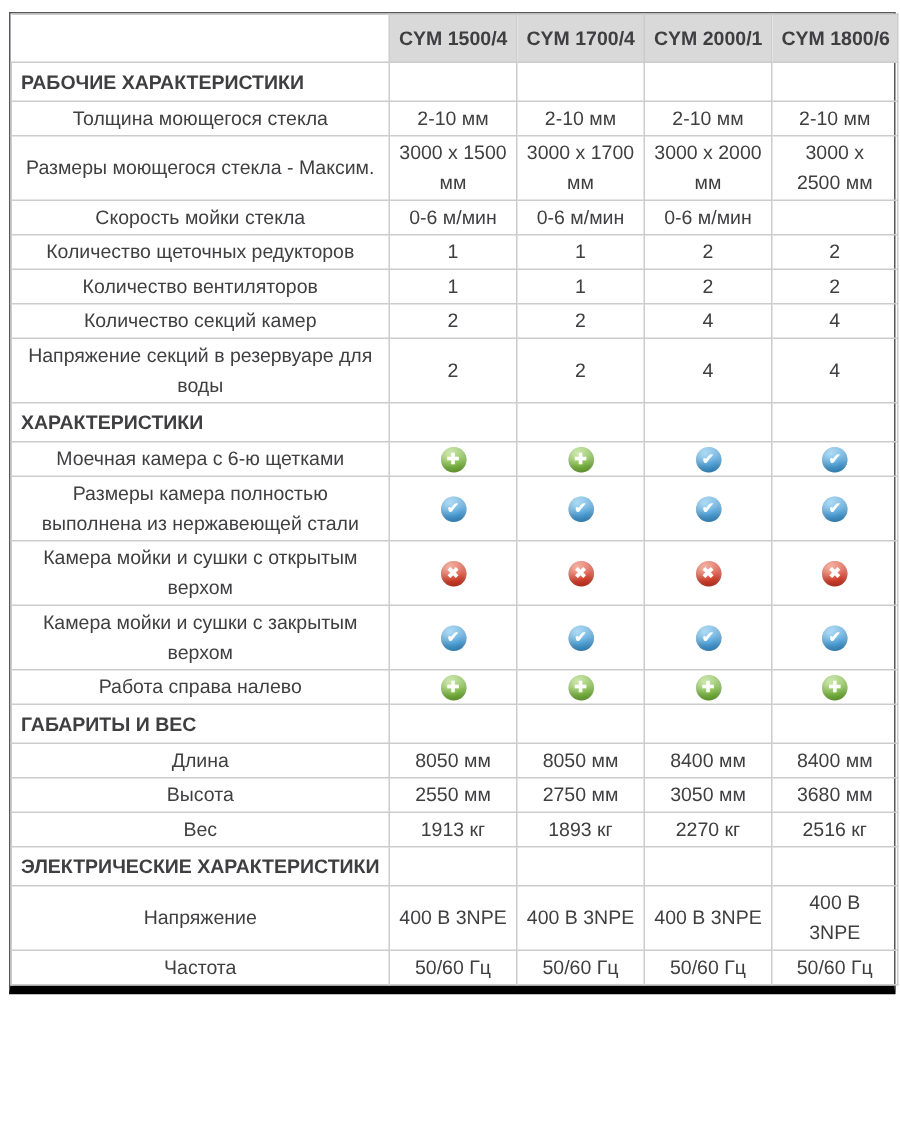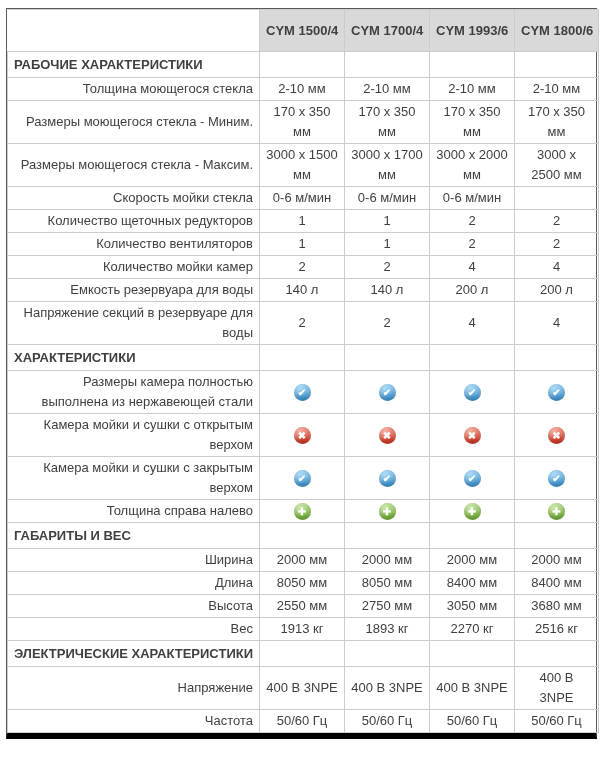--- a/index.html
+++ b/index.html
@@ -27,42 +27,42 @@
     line-height: 20px;
     vertical-align: middle;
     overflow: hidden;
   }
   
   thead th {
     background: #d9d9d9;
     color: #333336;
     font-weight: bold;
     text-align: center;
-    height: 42px;
+    height: 32px;
     border-left: 1px solid #ffffff;
     border-bottom: 1px solid #bbbbbb;
     padding: 2px 2px;
     white-space: nowrap;
   }
   thead th.corner {
     background: #ffffff;
     border-left: none;
   }
   
   td.section {
     font-weight: bold;
     color: #333336;
     text-align: left;
     height: 26px;
     letter-spacing: 0px;
     margin-top: 18px;
   }
   
   td.rowlabel {
-    text-align: right;
+    text-align: center;
     height: 23px;
   }
   
   td.val {
     text-align: center;
     height: 23px;
   }
   
   .sicon {
     display: inline-block;
@@ -90,45 +90,38 @@
       <col style="width:85px">
         <col style="width:85px">
         <col style="width:85px">
         <col style="width:84px">
     </colgroup>
     <thead>
       <tr>
         <th class="corner"></th>
         <th>CYM 1500/4</th>
         <th>CYM 1700/4</th>
-        <th>CYM 1993/6</th>
+        <th>CYM 2000/1</th>
         <th>CYM 1800/6</th>
       </tr>
     </thead>
     <tbody id="spec-body">
         <tr>
           <td class="section">РАБОЧИЕ ХАРАКТЕРИСТИКИ</td>
           <td></td>
           <td></td>
           <td></td>
           <td></td>
         </tr>
         <tr>
           <td class="rowlabel">Толщина моющегося стекла</td>
           <td class="val">2-10 мм</td>
           <td class="val">2-10 мм</td>
           <td class="val">2-10 мм</td>
           <td class="val">2-10 мм</td>
-        </tr>
-        <tr>
-          <td class="rowlabel">Размеры моющегося стекла - Миним.</td>
-          <td class="val">170 х 350 мм</td>
-          <td class="val">170 х 350 мм</td>
-          <td class="val">170 х 350 мм</td>
-          <td class="val">170 х 350 мм</td>
         </tr>
         <tr>
           <td class="rowlabel">Размеры моющегося стекла - Максим.</td>
           <td class="val">3000 х 1500 мм</td>
           <td class="val">3000 х 1700 мм</td>
           <td class="val">3000 х 2000 мм</td>
           <td class="val">3000 х 2500 мм</td>
         </tr>
         <tr>
           <td class="rowlabel">Скорость мойки стекла</td>
@@ -145,48 +138,48 @@
           <td class="val">2</td>
         </tr>
         <tr>
           <td class="rowlabel">Количество вентиляторов</td>
           <td class="val">1</td>
           <td class="val">1</td>
           <td class="val">2</td>
           <td class="val">2</td>
         </tr>
         <tr>
-          <td class="rowlabel">Количество мойки камер</td>
-          <td class="val">2</td>
-          <td class="val">2</td>
-          <td class="val">4</td>
-          <td class="val">4</td>
-        </tr>
-        <tr>
-          <td class="rowlabel">Емкость резервуара для воды</td>
-          <td class="val">140 л</td>
-          <td class="val">140 л</td>
-          <td class="val">200 л</td>
-          <td class="val">200 л</td>
+          <td class="rowlabel">Количество секций камер</td>
+          <td class="val">2</td>
+          <td class="val">2</td>
+          <td class="val">4</td>
+          <td class="val">4</td>
         </tr>
         <tr>
           <td class="rowlabel">Напряжение секций в резервуаре для воды</td>
           <td class="val">2</td>
           <td class="val">2</td>
           <td class="val">4</td>
           <td class="val">4</td>
         </tr>
         <tr>
           <td class="section">ХАРАКТЕРИСТИКИ</td>
           <td></td>
           <td></td>
           <td></td>
           <td></td>
         </tr>
         <tr>
+          <td class="rowlabel">Моечная камера с 6-ю щетками</td>
+          <td class="val"><span class="sicon sicon-plus">✚</span></td>
+          <td class="val"><span class="sicon sicon-plus">✚</span></td>
+          <td class="val"><span class="sicon sicon-check">✔</span></td>
+          <td class="val"><span class="sicon sicon-check">✔</span></td>
+        </tr>
+        <tr>
           <td class="rowlabel">Размеры камера полностью выполнена из нержавеющей стали</td>
           <td class="val"><span class="sicon sicon-check">✔</span></td>
           <td class="val"><span class="sicon sicon-check">✔</span></td>
           <td class="val"><span class="sicon sicon-check">✔</span></td>
           <td class="val"><span class="sicon sicon-check">✔</span></td>
         </tr>
         <tr>
           <td class="rowlabel">Камера мойки и сушки с открытым верхом</td>
           <td class="val"><span class="sicon sicon-cross">✖</span></td>
           <td class="val"><span class="sicon sicon-cross">✖</span></td>
@@ -194,39 +187,32 @@
           <td class="val"><span class="sicon sicon-cross">✖</span></td>
         </tr>
         <tr>
           <td class="rowlabel">Камера мойки и сушки с закрытым верхом</td>
           <td class="val"><span class="sicon sicon-check">✔</span></td>
           <td class="val"><span class="sicon sicon-check">✔</span></td>
           <td class="val"><span class="sicon sicon-check">✔</span></td>
           <td class="val"><span class="sicon sicon-check">✔</span></td>
         </tr>
         <tr>
-          <td class="rowlabel">Толщина справа налево</td>
+          <td class="rowlabel">Работа справа налево</td>
           <td class="val"><span class="sicon sicon-plus">✚</span></td>
           <td class="val"><span class="sicon sicon-plus">✚</span></td>
           <td class="val"><span class="sicon sicon-plus">✚</span></td>
           <td class="val"><span class="sicon sicon-plus">✚</span></td>
         </tr>
         <tr>
           <td class="section">ГАБАРИТЫ И ВЕС</td>
           <td></td>
           <td></td>
           <td></td>
           <td></td>
-        </tr>
-        <tr>
-          <td class="rowlabel">Ширина</td>
-          <td class="val">2000 мм</td>
-          <td class="val">2000 мм</td>
-          <td class="val">2000 мм</td>
-          <td class="val">2000 мм</td>
         </tr>
         <tr>
           <td class="rowlabel">Длина</td>
           <td class="val">8050 мм</td>
           <td class="val">8050 мм</td>
           <td class="val">8400 мм</td>
           <td class="val">8400 мм</td>
         </tr>
         <tr>
           <td class="rowlabel">Высота</td>

